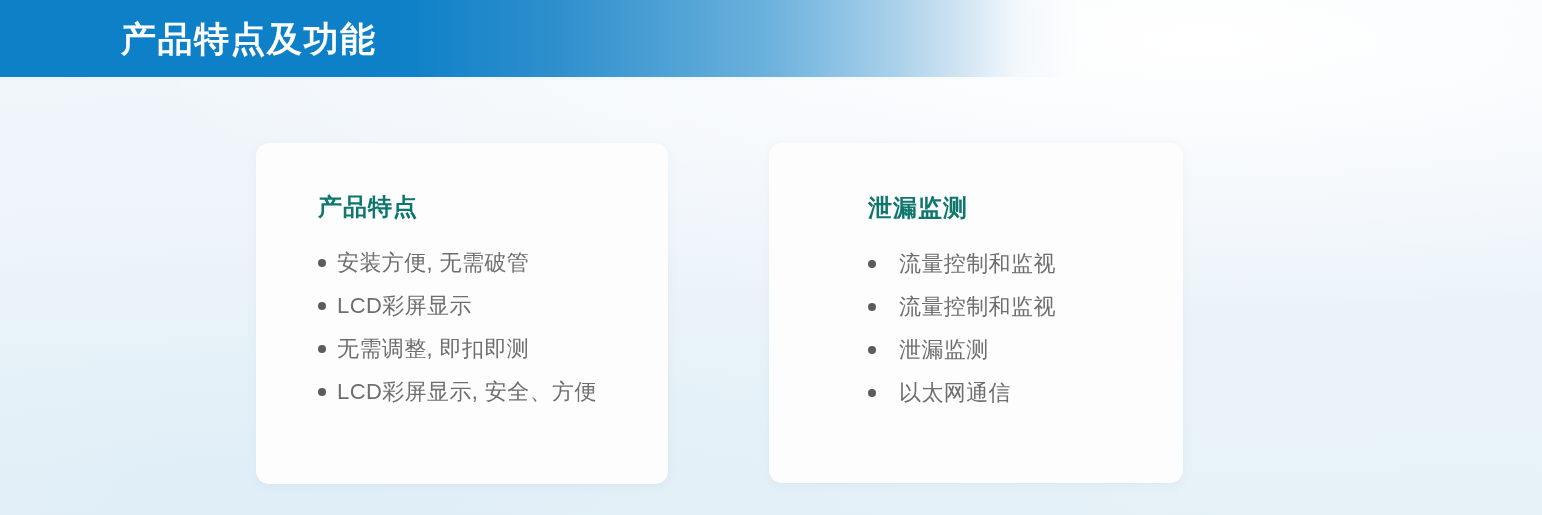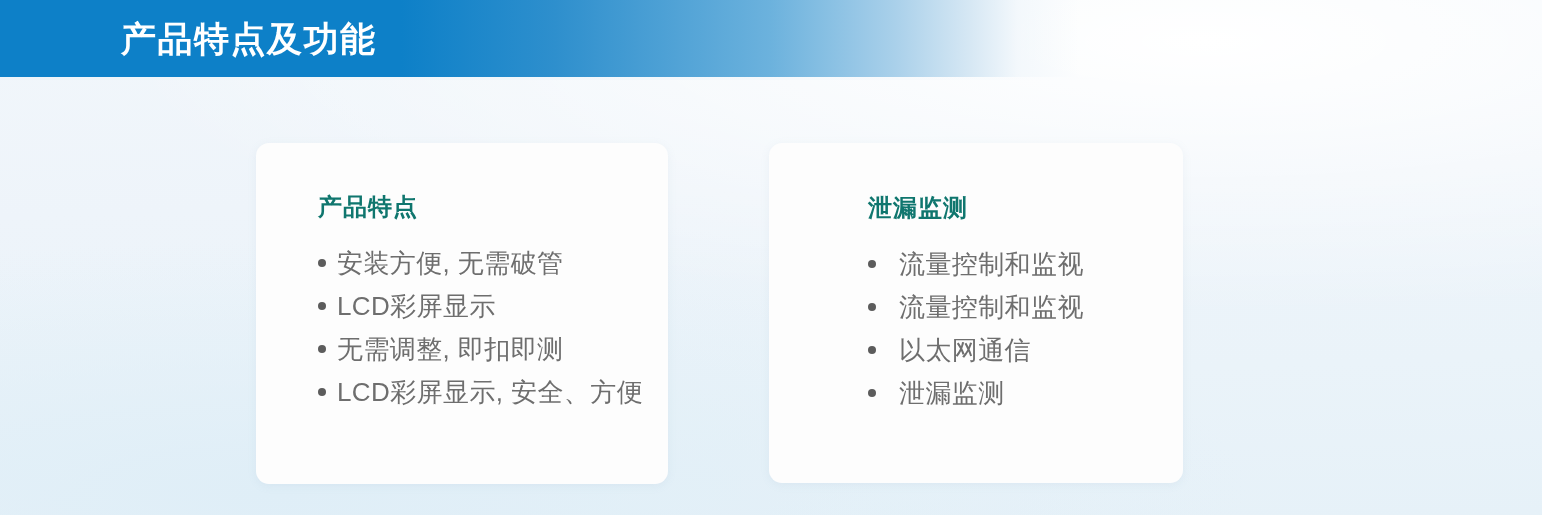--- a/index.html
+++ b/index.html
@@ -143,21 +143,21 @@
     border-radius: 50%;
     background: #5c5c5c;
     flex: 0 0 auto;
   }
 
   .card-features .bullet-dot { margin-right: 11px; }
   .card-functions .bullet-dot { margin-right: 23px; }
 
   .bullet-text {
     color: #6e6e6e;
-    font-size: 26px;
+    font-size: 22px;
     line-height: 28px;
     letter-spacing: 0.4px;
   }
 </style>
 </head>
 <body>
 
 <div class="page">
 
   <div class="banner">
@@ -198,24 +198,24 @@
           <li class="bullet-item">
             <span class="bullet-dot"></span>
             <span class="bullet-text">流量控制和监视</span>
           </li>
           <li class="bullet-item">
             <span class="bullet-dot"></span>
             <span class="bullet-text">流量控制和监视</span>
           </li>
           <li class="bullet-item">
             <span class="bullet-dot"></span>
+            <span class="bullet-text">泄漏监测</span>
+          </li>
+          <li class="bullet-item">
+            <span class="bullet-dot"></span>
             <span class="bullet-text">以太网通信</span>
-          </li>
-          <li class="bullet-item">
-            <span class="bullet-dot"></span>
-            <span class="bullet-text">泄漏监测</span>
           </li>
         </ul>
       </div>
     </div>
 
   </div>
 </div>
 
 </body></html>

